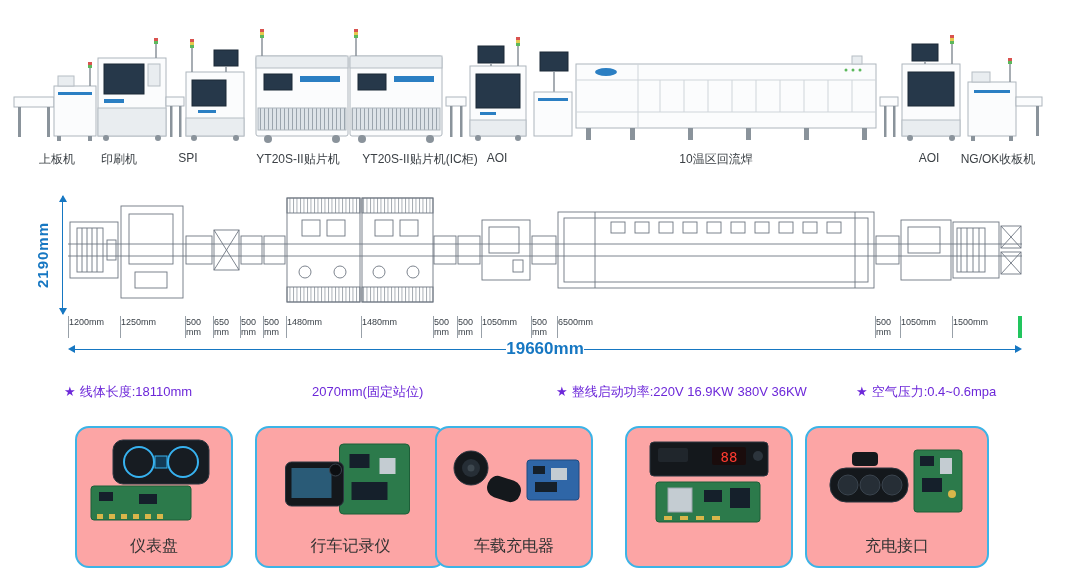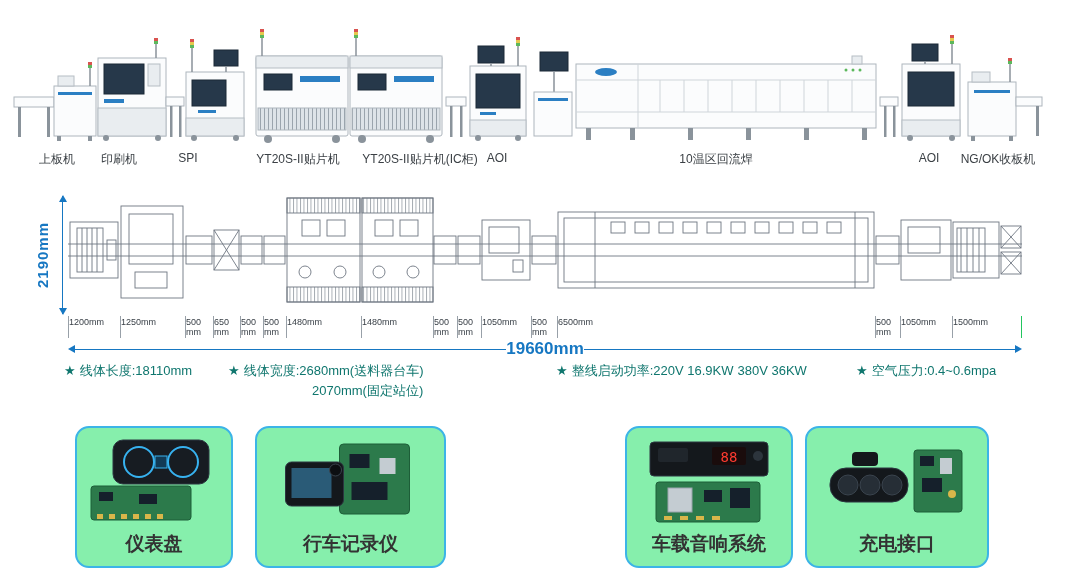--- a/index.html
+++ b/index.html
@@ -32,21 +32,21 @@
   .v-arr{position:absolute;left:-3.5px;width:0;height:0;border-left:4px solid transparent;border-right:4px solid transparent}
   .v-arr.up{top:-1px;border-bottom:7px solid var(--accent-blue)}
   .v-arr.down{bottom:-1px;border-top:7px solid var(--accent-blue)}
   .vdim-label{position:absolute;left:34px;top:196px;height:118px;display:flex;align-items:center;justify-content:center;
     writing-mode:vertical-rl;transform:rotate(180deg);color:var(--accent-blue);font-weight:bold;font-size:15px;letter-spacing:1px}
 
   
   .cells{position:absolute;left:68px;top:316px;width:954px;height:22px;display:flex}
   .cell{display:flex;flex-direction:column;align-items:flex-start;border-left:1px solid #98a0a8;
     font-size:9px;line-height:1.1;color:#3a4148;padding-top:2px;height:22px}
-  .cells .cell:last-child{border-right:1px solid #22c55e}
+  .cells .cell:last-child{border-right:4px solid #22c55e}
   .cells .cell:nth-child(1){width:52px}
   .cells .cell:nth-child(2){width:65px}
   .cells .cell:nth-child(3){width:28px}
   .cells .cell:nth-child(4){width:27px}
   .cells .cell:nth-child(5){width:23px}
   .cells .cell:nth-child(6){width:23px}
   .cells .cell:nth-child(7){width:75px}
   .cells .cell:nth-child(8){width:72px}
   .cells .cell:nth-child(9){width:24px}
   .cells .cell:nth-child(10){width:24px}
@@ -58,39 +58,39 @@
   .cells .cell:nth-child(16){width:70px}
 
   .total-row{position:absolute;left:68px;top:339px;width:954px;display:flex;align-items:center;}
   .t-line{flex:1;height:1px;background:var(--accent-blue)}
   .t-arr{width:0;height:0;display:block}
   .t-arr.left{border-top:4px solid transparent;border-bottom:4px solid transparent;border-right:7px solid var(--accent-blue)}
   .t-arr.right{border-top:4px solid transparent;border-bottom:4px solid transparent;border-left:7px solid var(--accent-blue)}
   .total-label{color:var(--accent-blue);font-size:17px;font-weight:bold}
 
   
-  .spec{position:absolute;top:361px;font-size:13px;color:#0f766e;font-weight:500;line-height:1.55;white-space:nowrap}
+  .spec{position:absolute;top:382px;font-size:13px;color:#6d28d9;font-weight:500;line-height:1.55;white-space:nowrap}
   .spec .star{margin-right:4px}
   .spec.s1{left:64px}
   .spec.s2{left:228px}
   .spec.s3{left:556px}
   .spec.s4{left:856px}
   .spec .indent-w{padding-left:84px;display:block}
   .spec .indent-s{padding-left:17px;display:block}
   .spec .gap{margin-left:4px}
 
   
-  .card{position:absolute;top:426px;height:142px;border:2px solid var(--card-border);border-radius:14px;background:#86efac}
+  .card{position:absolute;top:426px;height:142px;border:2px solid var(--card-border);border-radius:14px;background:#fca5a5}
   .card.c1{left:75px;width:158px}
   .card.c2{left:255px;width:191px}
   .card.c3{left:435px;width:158px}
   .card.c4{left:625px;width:168px}
   .card.c5{left:805px;width:184px}
   .card svg{display:block;width:100%;height:100px;margin-top:6px}
-  .card-label{position:absolute;left:0;bottom:9px;width:100%;text-align:center;font-size:19px;font-weight:bold;color:#333}
+  .card-label{position:absolute;left:0;bottom:9px;width:100%;text-align:center;font-size:16px;font-weight:normal;color:#333}
 </style>
 </head>
 <body>
 
 <div id="stage">
 
   <svg class="machines-svg" viewBox="0 0 1080 150">
     <defs>
       <pattern id="feedersA" width="4" height="22" patternUnits="userSpaceOnUse">
         <rect width="4" height="22" fill="#dde3e8"></rect>
@@ -420,21 +420,20 @@
     <span class="t-line"></span>
     <span class="total-label">19660mm</span>
     <span class="t-line"></span>
     <span class="t-arr right"></span>
   </div>
 
   <div class="spec s1">
     <span class="star">★</span><span>线体长度:18110mm</span>
   </div>
   <div class="spec s2">
-    <div><span class="star">★</span><span>线体宽度:2680mm(送料器台车)</span></div>
     <span class="indent-w">2070mm(固定站位)</span>
   </div>
   <div class="spec s3">
     <div><span class="star">★</span><span>整线启动功率:220V 16.9KW</span><span class="gap">380V 36KW</span></div>
   </div>
   <div class="spec s4">
     <span class="star">★</span><span>空气压力:0.4~0.6mpa</span>
   </div>
 
   <div class="card c1">
@@ -462,38 +461,50 @@
       <rect x="74" y="20" width="20" height="14" fill="#15202b"></rect>
       <rect x="104" y="24" width="16" height="16" fill="#c4ccd2"></rect>
       <rect x="76" y="48" width="36" height="18" fill="#15202b"></rect>
       <rect x="10" y="28" width="58" height="44" rx="6" fill="#14181c" stroke="#2c3640"></rect>
       <rect x="16" y="34" width="40" height="30" fill="#2a5b77"></rect>
       <circle cx="60" cy="36" r="6" fill="#0c0f12" stroke="#3a444e"></circle>
     </svg>
     <div class="card-label">行车记录仪</div>
   </div>
 
+  <div class="card c3">
+    <svg viewBox="0 0 150 100">
+      <circle cx="32" cy="34" r="17" fill="#14181c" stroke="#2c3640"></circle>
+      <circle cx="32" cy="34" r="9" fill="#262e36"></circle>
+      <circle cx="32" cy="34" r="3.5" fill="#3d474f"></circle>
+      <rect x="48" y="44" width="34" height="22" rx="10" fill="#14181c" transform="rotate(18 65 55)"></rect>
+      <rect x="88" y="26" width="52" height="40" rx="3" fill="#2f66a7" stroke="#1f4a80"></rect>
+      <rect x="94" y="32" width="12" height="8" fill="#15202b"></rect>
+      <rect x="112" y="34" width="16" height="12" fill="#c4ccd2"></rect>
+      <rect x="96" y="48" width="22" height="10" fill="#15202b"></rect>
+    </svg>
+    <div class="card-label">车载充电器</div>
+  </div>
 
   <div class="card c4">
     <svg viewBox="0 0 150 100">
       <rect x="16" y="8" width="118" height="34" rx="4" fill="#14181c" stroke="#2c3640"></rect>
       <rect x="24" y="14" width="30" height="14" rx="2" fill="#20262c"></rect>
       <rect x="78" y="13" width="34" height="18" rx="2" fill="#1a0c0c"></rect>
       <text x="95" y="28" fill="#ff3b30" font-size="14" font-family="DejaVu Sans Mono, monospace" text-anchor="middle">88</text>
       <circle cx="124" cy="22" r="5" fill="#2c343c"></circle>
       <rect x="22" y="48" width="104" height="40" rx="3" fill="#2c7a4b" stroke="#1d5e38"></rect>
       <rect x="34" y="54" width="24" height="24" fill="#c4ccd2" stroke="#9aa4ad"></rect>
       <rect x="70" y="56" width="18" height="12" fill="#15202b"></rect>
       <rect x="96" y="54" width="20" height="20" fill="#15202b"></rect>
       <rect x="30" y="82" width="8" height="4" fill="#d8b64a"></rect>
         <rect x="46" y="82" width="8" height="4" fill="#d8b64a"></rect>
       <rect x="62" y="82" width="8" height="4" fill="#d8b64a"></rect>
         <rect x="78" y="82" width="8" height="4" fill="#d8b64a"></rect>
     </svg>
-    <div class="card-label">车载音响系统</div>
   </div>
 
   <div class="card c5">
     <svg viewBox="0 0 150 100">
       <rect x="30" y="18" width="26" height="14" rx="4" fill="#14181c"></rect>
       <rect x="8" y="34" width="78" height="34" rx="16" fill="#14181c" stroke="#2c3640"></rect>
       <circle cx="26" cy="51" r="10" fill="#262e36" stroke="#3a444e"></circle>
       <circle cx="48" cy="51" r="10" fill="#262e36" stroke="#3a444e"></circle>
       <circle cx="70" cy="51" r="10" fill="#262e36" stroke="#3a444e"></circle>
       <rect x="92" y="16" width="48" height="62" rx="3" fill="#2c7a4b" stroke="#1d5e38"></rect>

